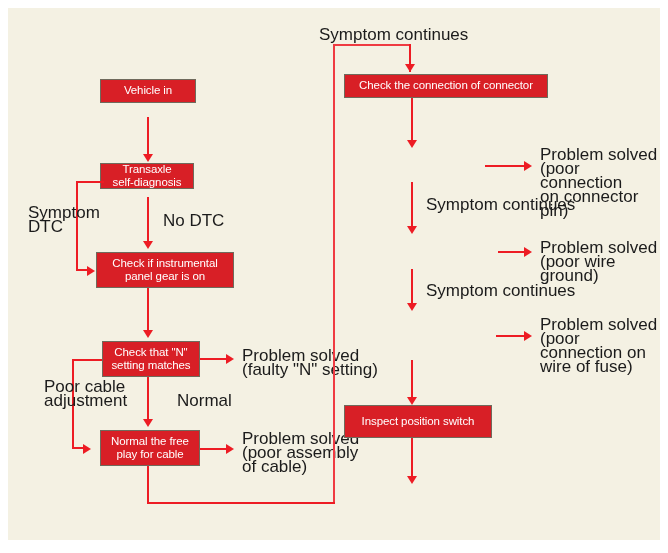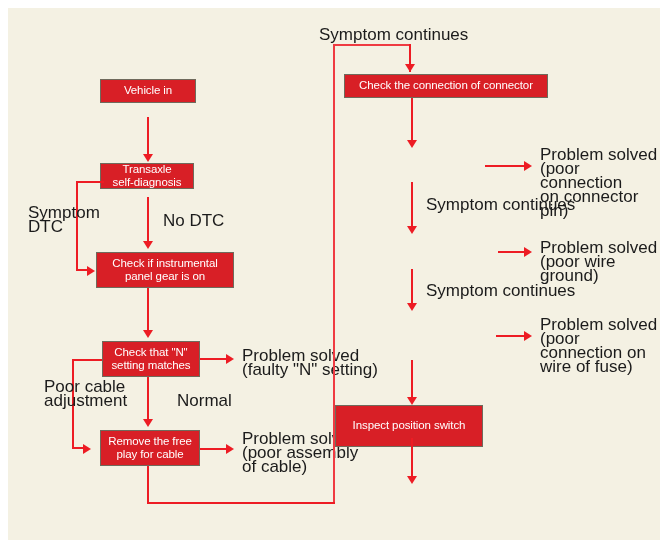--- a/index.html
+++ b/index.html
@@ -122,21 +122,21 @@
     <div class="arrow-down" style="left:135px; top:411px;"></div>
     <div class="lbl" style="left:158px; top:386px;margin-left:11px;">Normal</div>
 
     <div class="hline" style="left:64px; top:351px; width:30px;"></div>
     <div class="vline" style="left:64px; top:351px; height:90px;"></div>
     <div class="hline" style="left:64px; top:439px; width:12px;"></div>
     <div class="arrow-right" style="left:75px; top:436px;"></div>
     <div class="lbl" style="left:12px; top:372px; white-space:pre-line;margin-left:24px;">Poor cable
 adjustment</div>
 
-    <div class="box" style="left:92px; top:422px; width:100px; height:36px; white-space:pre-line;">Remove the free
+    <div class="box" style="left:92px; top:422px; width:100px; height:36px; white-space:pre-line;">Normal the free
 play for cable</div>
 
     <div class="hline" style="left:192px; top:440px; width:27px;"></div>
     <div class="arrow-right" style="left:218px; top:436px;"></div>
     <div class="lbl" style="left:234px; top:424px; white-space:pre-line;">Problem solved
 (poor assembly
 of cable)</div>
 
     <div class="vline" style="left:139px; top:458px; height:38px;"></div>
     <div class="hline" style="left:139px; top:494px; width:188px;"></div>
@@ -176,20 +176,20 @@
 
     <div class="hline" style="left:488px; top:327px; width:29px;"></div>
     <div class="arrow-right" style="left:516px; top:323px;"></div>
     <div class="lbl" style="left:532px; top:310px; white-space:pre-line;">Problem solved
 (poor connection on
 wire of fuse)</div>
 
     <div class="vline" style="left:403px; top:352px; height:37px;"></div>
     <div class="arrow-down" style="left:399px; top:389px;"></div>
 
-    <div class="box" style="left:327px; top:397px; width:148px; height:42px;">Inspect position switch</div>
+    <div class="box" style="left:336px; top:397px; width:148px; height:33px;">Inspect position switch</div>
 
     <div class="vline" style="left:403px; top:430px; height:38px;"></div>
     <div class="arrow-down" style="left:399px; top:468px;"></div>
 
 
   </div>
 </div>
 
 </body></html>

